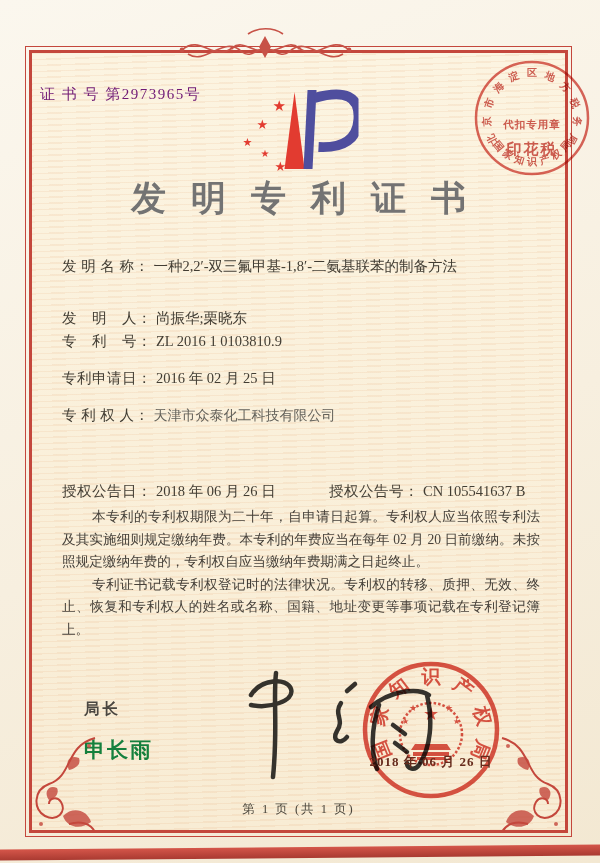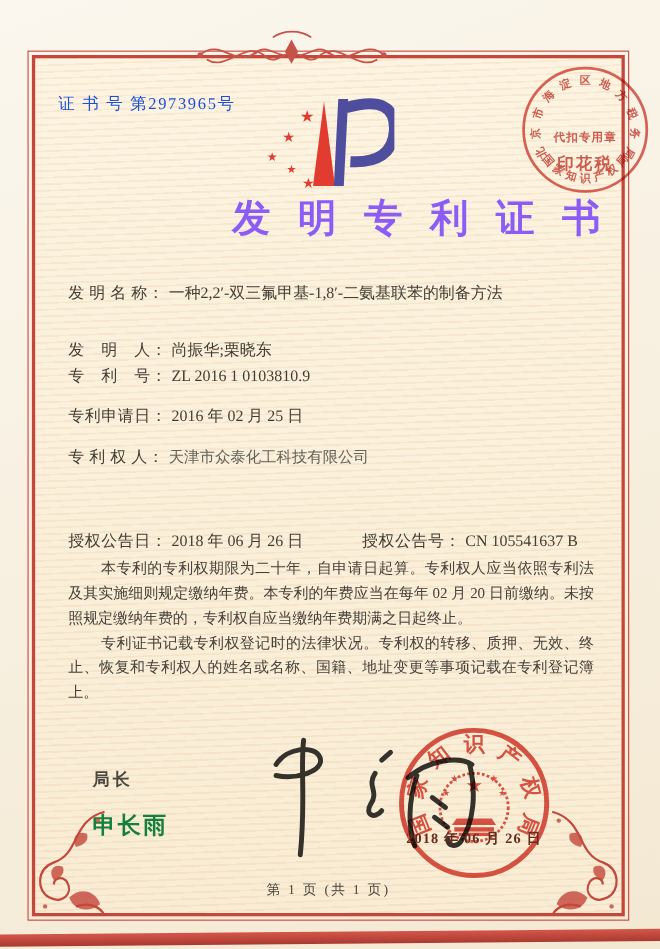--- a/index.html
+++ b/index.html
@@ -11,24 +11,24 @@
   .photo{position:absolute;inset:0;}
   
   .frame{position:absolute;left:25px;top:46px;width:545px;height:789px;border:1px solid #c4473c;}
   .frame-inner{
     position:absolute;inset:3px;border:3px solid #c4473c;
     background:
       repeating-linear-gradient(178deg, rgba(224,148,92,0.12) 0 1.5px, rgba(255,255,255,0) 1.5px 6px),
       linear-gradient(#fcf4e1,#f8ecd4);
   }
   
-  .cert-no{position:absolute;top:38px;left:27px;font-size:15px;color:#1d4ed8;letter-spacing:1.5px;}
+  .cert-no{position:absolute;top:38px;left:14px;font-size:15px;color:#701a75;letter-spacing:1.5px;}
   .logo{position:absolute;top:42px;left:50%;transform:translateX(-52%);width:124px;height:82px;}
-  .title{position:absolute;top:128px;left:0;right:0;text-align:right;font-size:35px;font-weight:600;
-         color:#8b5cf6;letter-spacing:25px;text-indent:25px;white-space:nowrap;}
+  .title{position:absolute;top:128px;left:0;right:0;text-align:center;font-size:35px;font-weight:600;
+         color:#737373;letter-spacing:25px;text-indent:25px;white-space:nowrap;}
   
   .row{position:absolute;left:36px;right:28px;font-size:14.5px;color:#423d33;white-space:nowrap;}
   .row .lbl{letter-spacing:.5px;}
   .row .val{margin-left:4px;}
   .val-sans{font-family:"Liberation Sans","DejaVu Sans",sans-serif;color:#63615a;font-size:14px;}
   .row-name{top:210px;} .row-inventor{top:262px;} .row-patno{top:285px;}
   .row-filing{top:322px;} .row-patentee{top:359px;} .row-grant{top:435px;}
   .grant-right{position:absolute;left:267px;top:0;}
   
   .paras{position:absolute;left:36px;width:478px;top:459px;font-size:13.6px;line-height:22.6px;

